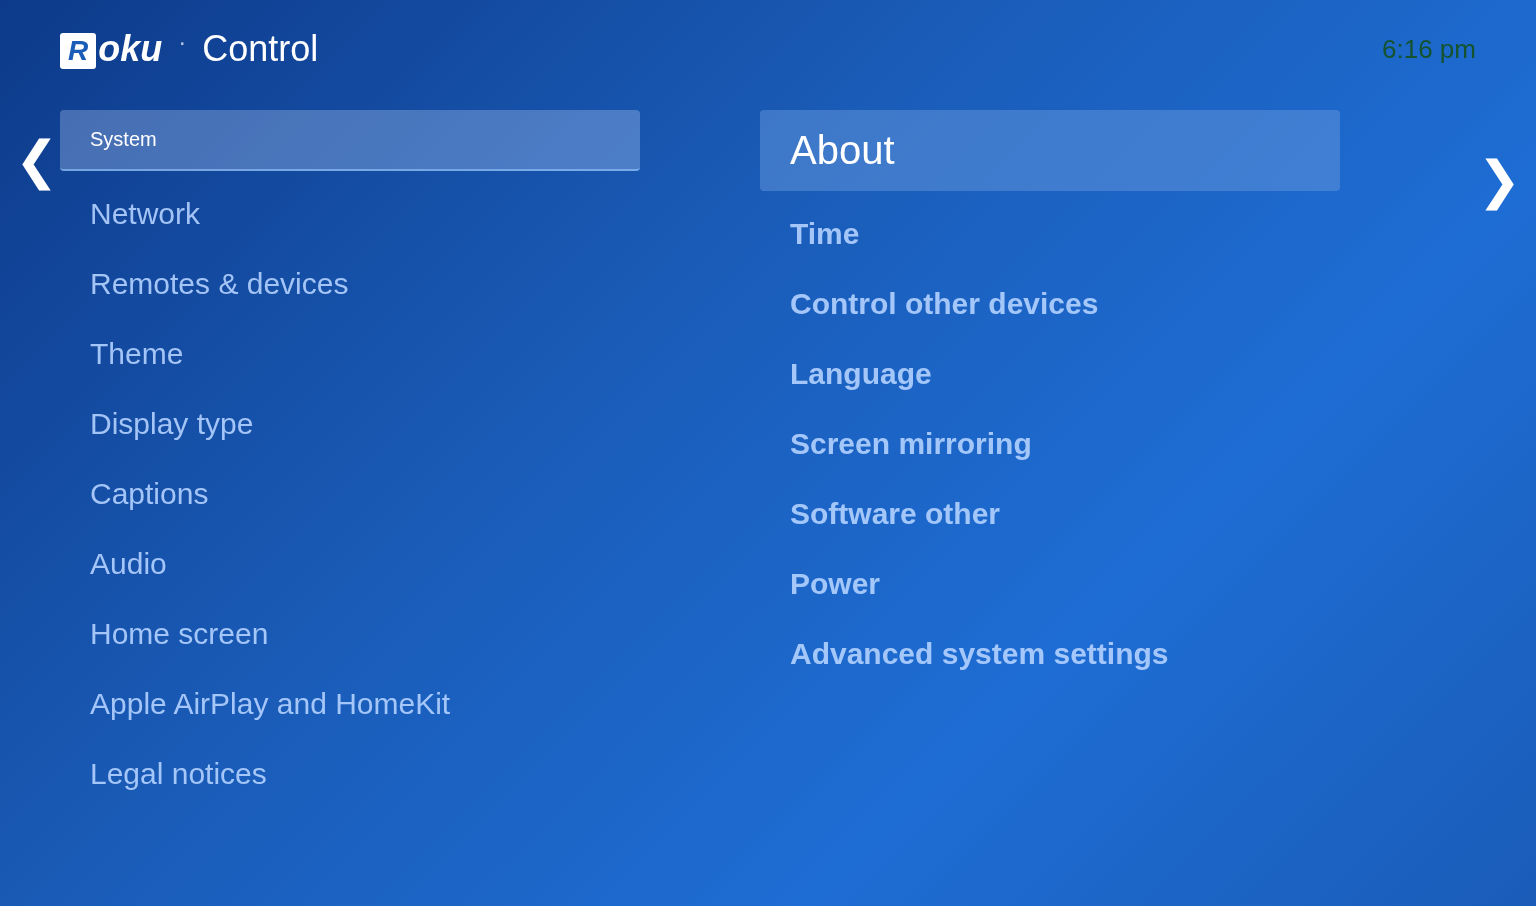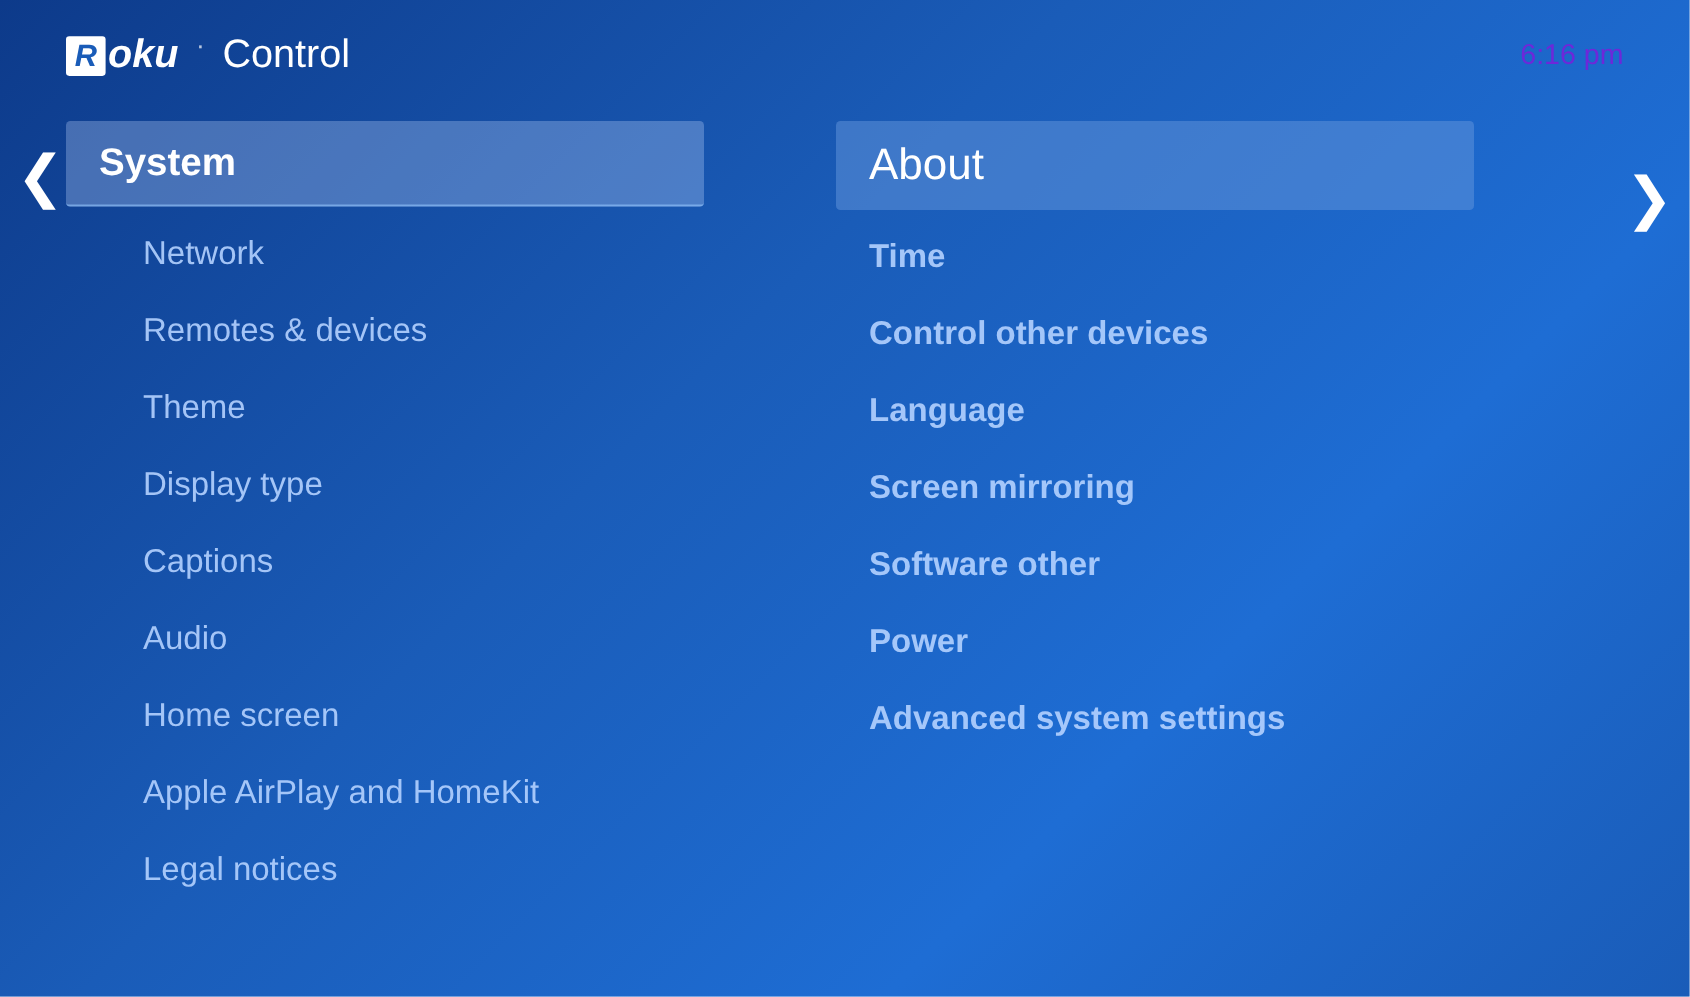--- a/index.html
+++ b/index.html
@@ -37,21 +37,21 @@
     }
 
     .header-title {
       font-size: 36px;
       font-weight: 400;
       color: white;
     }
 
     .header-time {
       font-size: 26px;
-      color: #6d28d9;
+      color: #14532d;
       font-weight: 300;
     }
 
     
     .main-content {
       display: flex;
       padding: 20px 0 0 0;
       position: relative;
     }
 
@@ -66,35 +66,34 @@
     .system-item {
       background: rgba(200, 220, 255, 0.3);
       border-radius: 4px;
       padding: 18px 30px;
       margin-bottom: 8px;
       width: 580px;
       border-bottom: 2px solid rgba(150, 200, 255, 0.6);
     }
 
     .system-item-text {
-      font-size: 35px;
-      font-weight: 700;
+      font-size: 20px;
+      font-weight: 400;
       color: white;
     }
 
     .left-menu-item {
       padding: 18px 30px;
       width: 580px;
     }
 
     .left-menu-item-text {
       font-size: 30px;
       font-weight: 400;
       color: rgba(180, 210, 255, 0.9);
-      margin-left: 40px;
     }
 
     
     .right-panel {
       flex: 1;
       padding: 0 60px 0 40px;
       position: relative;
     }
 
     

